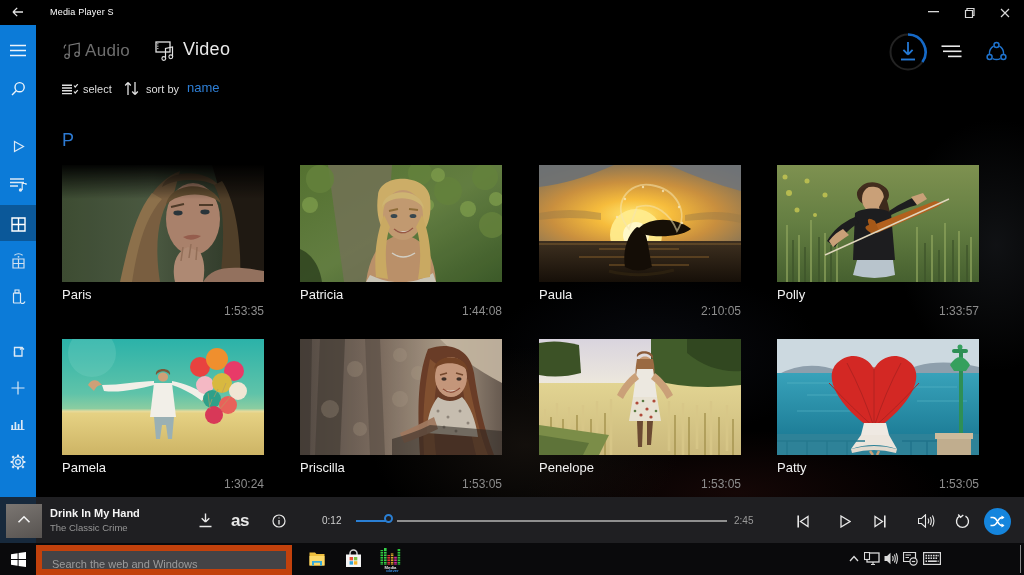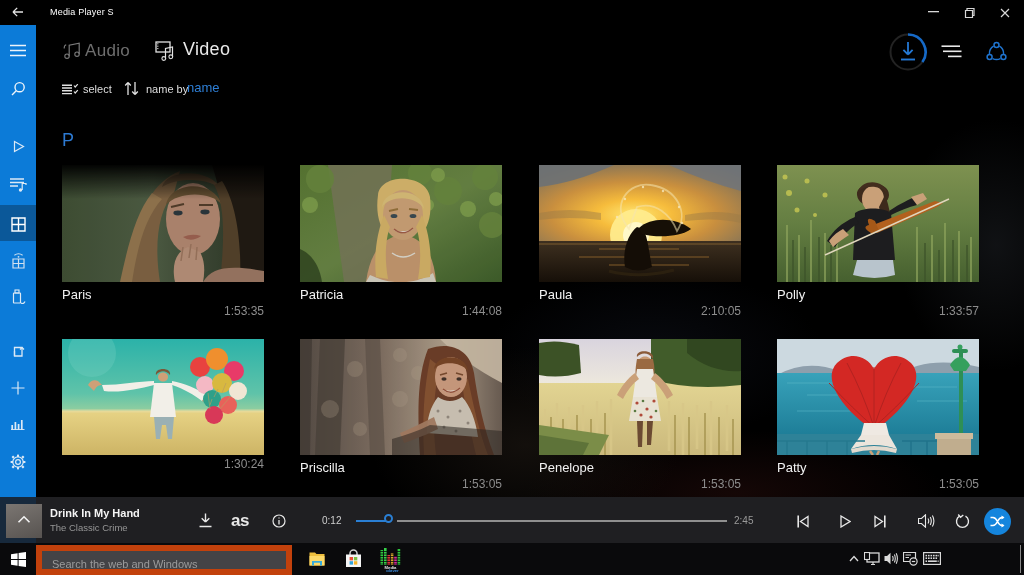--- a/index.html
+++ b/index.html
@@ -139,21 +139,21 @@
         <rect x="11.8" y="2" width="2.2" height="2.2" transform="rotate(45 12.9 3.1)"></rect>
         <rect x="2" y="11.8" width="2.2" height="2.2" transform="rotate(45 3.1 12.9)"></rect>
         <rect x="11.8" y="11.8" width="2.2" height="2.2" transform="rotate(45 12.9 12.9)"></rect>
       </g>
     </svg>
   </div>
 
   <div id="tabAudio" class="abs">Audio</div>
   <div id="tabVideo" class="abs">Video</div>
   <div id="selecttxt" class="abs">select</div>
-  <div id="sortbytxt" class="abs">name by</div>
+  <div id="sortbytxt" class="abs">sort by</div>
   <div id="sortname" class="abs">name</div>
   <div id="phead" class="abs">P</div>
 
   <div id="hdricons">
 
     <svg class="abs" style="left:63px;top:42px" width="18" height="17" viewBox="0 0 18 17">
       <g stroke="#7a7a7a" stroke-width="1.2" fill="none">
         <path d="M6.2 14.2 V3.2 L16.2 1.2 V12.2"></path>
       </g>
       <circle cx="4" cy="14.2" r="2.2" stroke="#7a7a7a" stroke-width="1.1" fill="none"></circle>
@@ -397,20 +397,21 @@
         <circle cx="172" cy="32" r="10" fill="#e83a68"></circle>
         <circle cx="143" cy="46" r="9" fill="#f4b8c4"></circle>
         <circle cx="160" cy="44" r="10" fill="#d8b840"></circle>
         <circle cx="176" cy="52" r="9" fill="#f0e6d4"></circle>
         <circle cx="150" cy="60" r="9" fill="#2ea089"></circle>
         <circle cx="166" cy="66" r="9" fill="#e8625a"></circle>
         <circle cx="152" cy="76" r="9" fill="#d83858"></circle>
       </g>
       <path d="M148 66 L150 60 M152 58 L156 50 M160 54 L164 44 M148 70 L146 54 M158 70 L168 58" stroke="#b89a60" stroke-width="0.8" opacity="0.8" fill="none"></path>
     </svg>
+    <div class="tname">Pamela</div>
     <div class="tdur">1:30:24</div>
   </div>
 
   <div class="abs tile" style="left:300px;top:339px">
     <svg class="thumb" width="202" height="116" viewBox="0 0 202 116">
       <defs>
         <linearGradient id="pg6" x1="0" y1="0" x2="1" y2="0">
           <stop offset="0" stop-color="#584f48"></stop>
               <stop offset="0.4" stop-color="#847466"></stop>
               <stop offset="0.72" stop-color="#b5a590"></stop>

